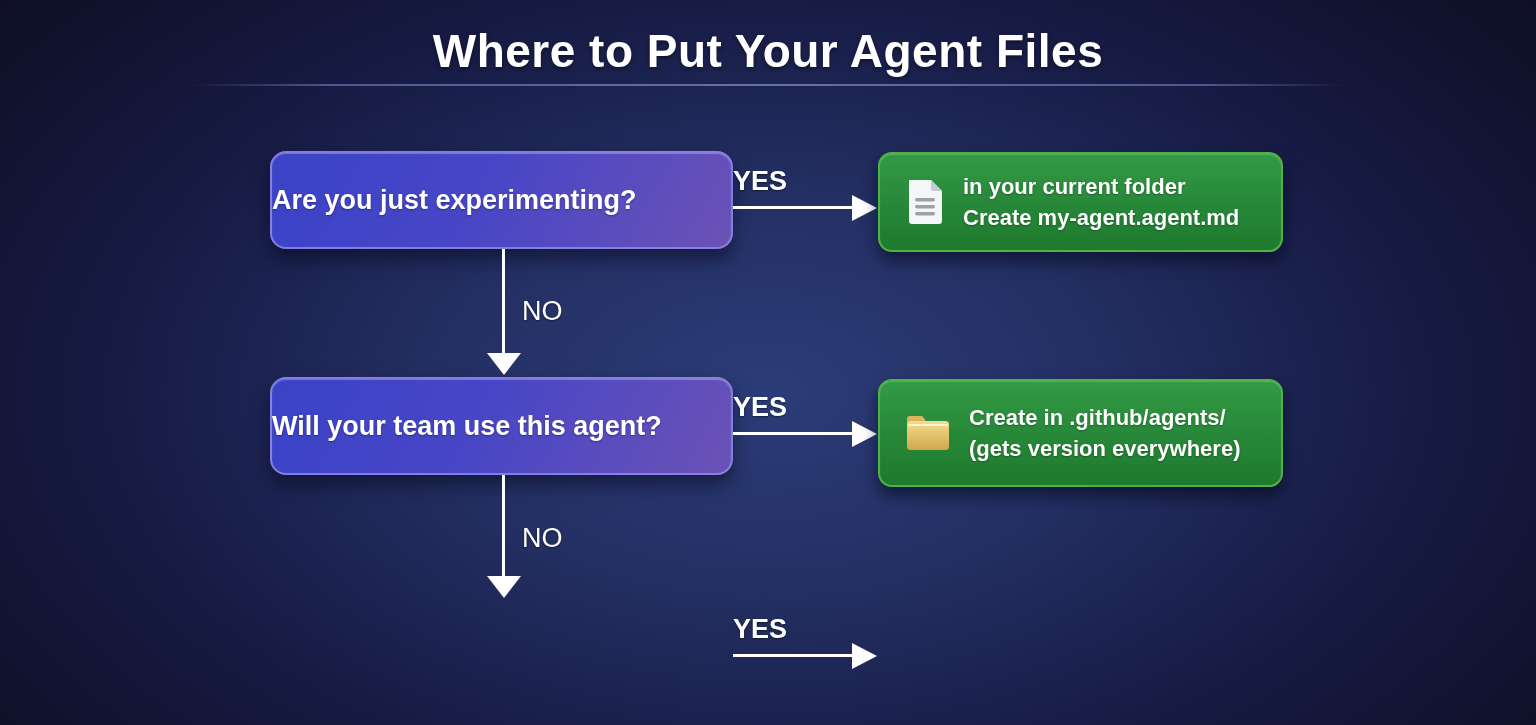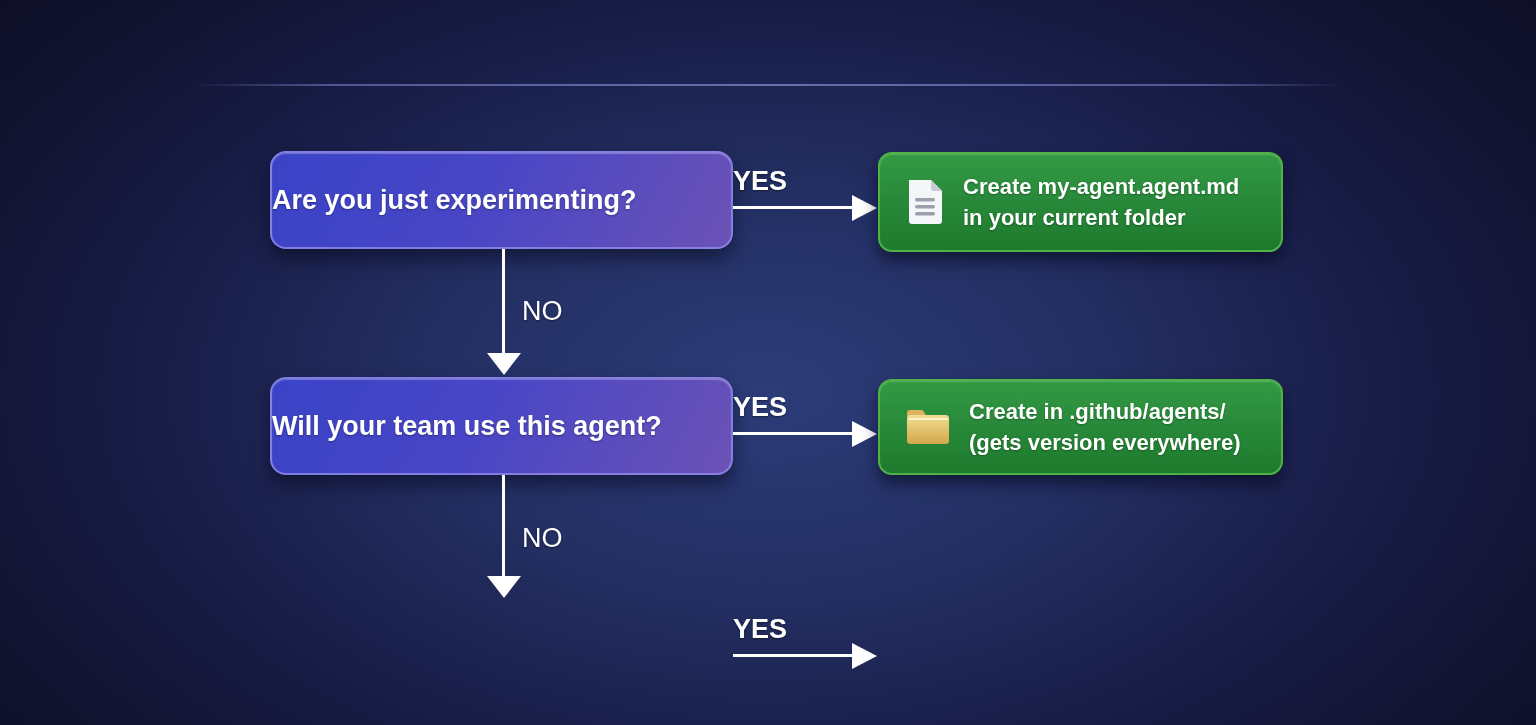--- a/index.html
+++ b/index.html
@@ -99,55 +99,56 @@
 
   <svg width="0" height="0" style="position:absolute" aria-hidden="true">
     <defs>
       <linearGradient id="foldergrad" x1="0" y1="0" x2="0" y2="1">
         <stop offset="0" stop-color="#f3dd92"></stop>
         <stop offset="1" stop-color="#d2a74b"></stop>
       </linearGradient>
     </defs>
   </svg>
 
+  <div class="title">Where to Put Your Agent Files</div>
   <div class="divider"></div>
 
   <div class="qbox" style="top:151px; height:98px;">
     <span>Are you just experimenting?</span>
   </div>
   <div class="yes-label" style="top:166px;">YES</div>
   <div class="hline" style="top:206px;"></div>
   <div class="rhead" style="top:195px;"></div>
   <div class="abox" style="top:152px; height:100px;">
     <span class="icon-wrap">
       <svg width="42" height="50" viewBox="0 0 42 50">
         <path d="M5 3 h22 l11 11 v30 a3 3 0 0 1 -3 3 H8 a3 3 0 0 1 -3 -3 Z" fill="#f4f6f8"></path>
         <path d="M27 3 l11 11 h-9 a2 2 0 0 1 -2 -2 Z" fill="#c6ccd4"></path>
         <rect x="11" y="21" width="20" height="3.4" rx="1.7" fill="#9aa1ab"></rect>
         <rect x="11" y="28" width="20" height="3.4" rx="1.7" fill="#9aa1ab"></rect>
         <rect x="11" y="35" width="20" height="3.4" rx="1.7" fill="#9aa1ab"></rect>
       </svg>
     </span>
     <span class="lines">
+      <div>in your current folder</div>
       <div>Create my-agent.agent.md</div>
-      <div>in your current folder</div>
     </span>
   </div>
 
   <div class="vline" style="top:249px; height:104px;"></div>
   <div class="dhead" style="top:353px;"></div>
   <div class="no-label" style="top:296px;">NO</div>
 
   <div class="qbox" style="top:377px; height:98px;">
     <span>Will your team use this agent?</span>
   </div>
   <div class="yes-label" style="top:392px;">YES</div>
   <div class="hline" style="top:432px;"></div>
   <div class="rhead" style="top:421px;"></div>
-  <div class="abox" style="top:379px; height:96px;">
+  <div class="abox" style="top:379px; height:108px;">
     <span class="icon-wrap">
       <svg width="48" height="44" viewBox="0 0 48 42">
         <path d="M3 11 V7 a3 3 0 0 1 3-3 h11 a3 3 0 0 1 2.4 1.2 L23 11 Z" fill="#dcb45b"></path>
         <rect x="3" y="9" width="42" height="29" rx="3.5" fill="url(#foldergrad)"></rect>
         <path d="M4.5 13 h39" stroke="rgba(255,248,220,0.85)" stroke-width="2"></path>
       </svg>
     </span>
     <span class="lines">
       <div>Create in .github/agents/</div>
       <div>(gets version everywhere)</div>

